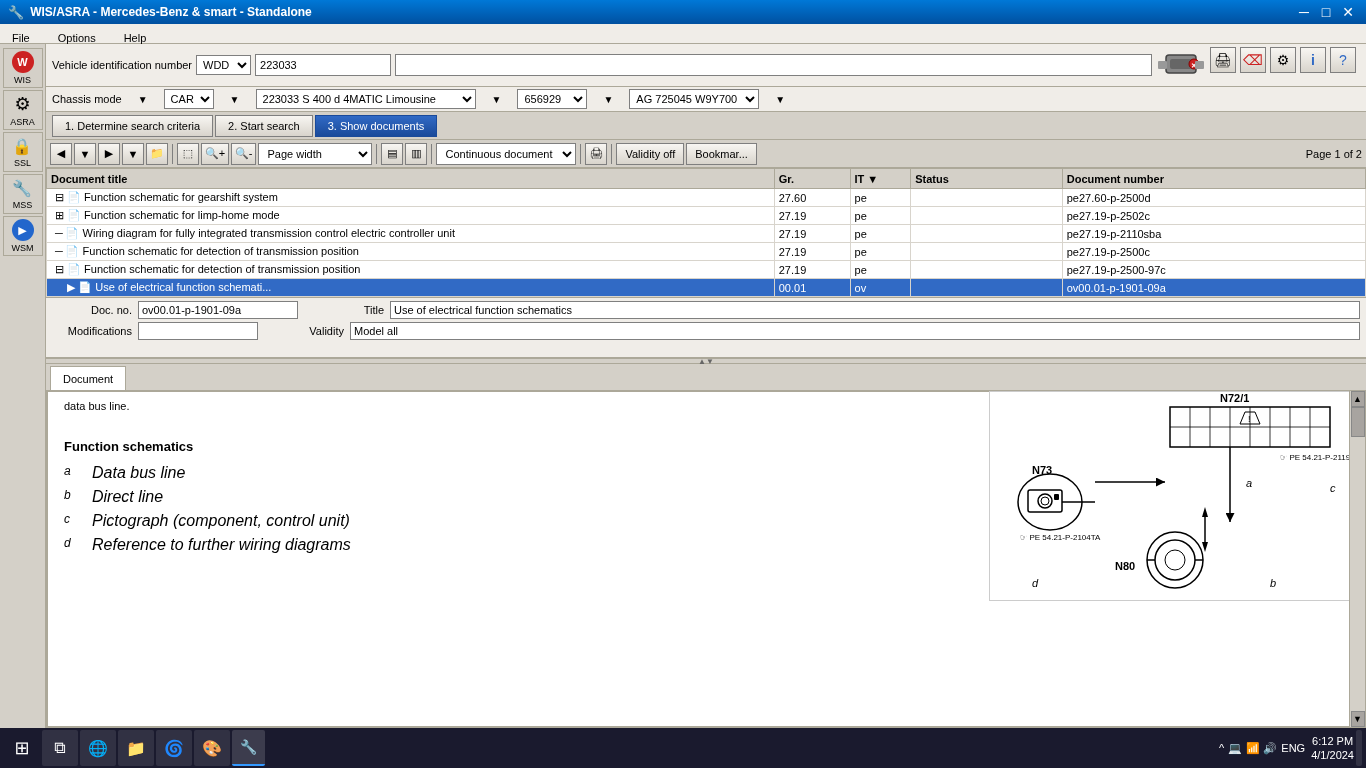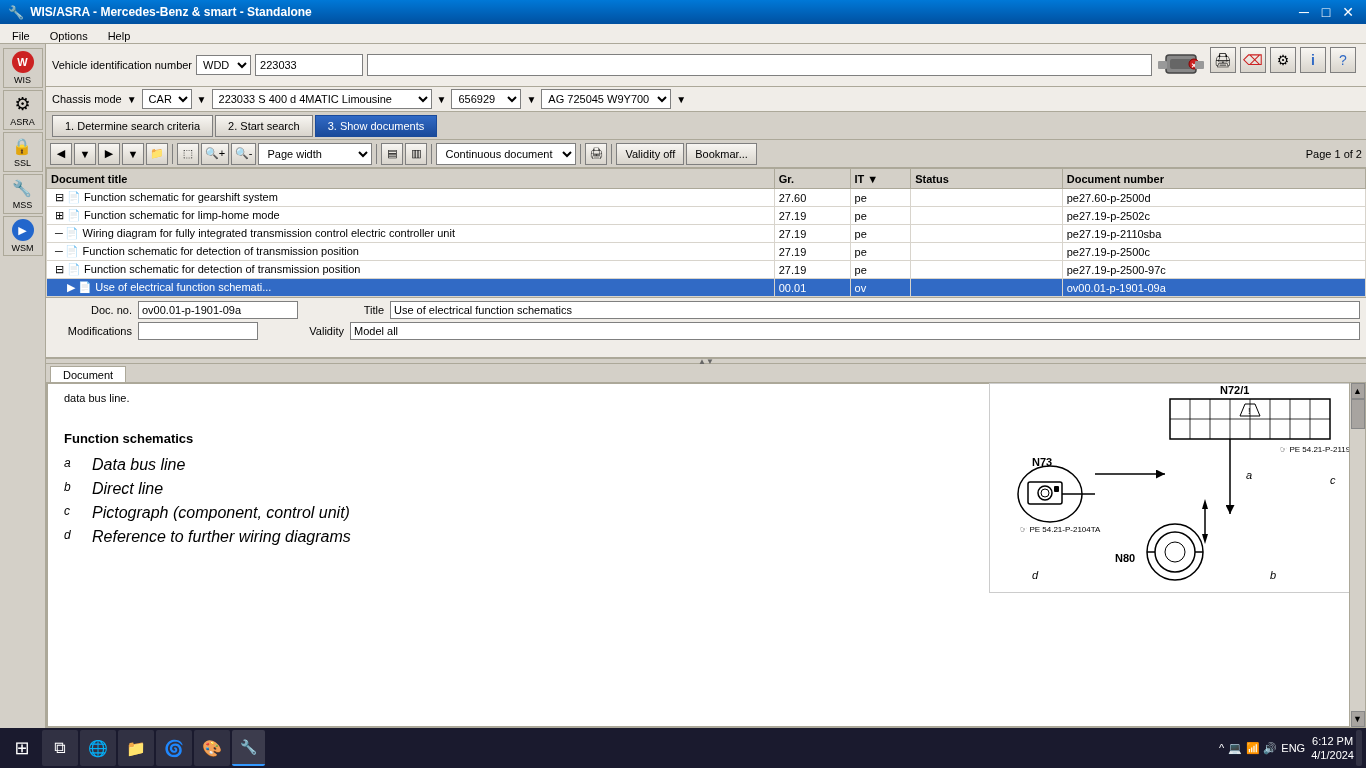--- a/index.html
+++ b/index.html
@@ -21,24 +21,24 @@
     #titlebar .win-btn {
       width: 20px; height: 18px; background: transparent; border: none; color: white;
       cursor: pointer; font-size: 14px; display: flex; align-items: center; justify-content: center;
     }
 
     
     #menubar {
       background: #f0ede8;
       height: 20px;
       display: flex;
-      align-items: flex-end;
-      padding: 0 4px;
+      align-items: flex-start;
+      padding: 7px 4px;
       border-bottom: 1px solid #aca899;
-      gap: 4px;
+      gap: 12px;
     }
     #menubar span {
       padding: 1px 8px;
       cursor: pointer;
       font-size: 11px;
     }
 
     
     #main-container { display: flex; height: calc(768px - 24px - 20px - 40px); }
 
@@ -108,29 +108,29 @@
     }
     #vin-row label { font-size: 11px; white-space: nowrap; }
     .vin-select, .vin-input {
       height: 22px;
       border: 1px solid #7f7f7f;
       background: white;
       font-size: 11px;
       padding: 0 4px;
     }
     .vin-select { width: 55px; }
-    .vin-input-main { width: 108px; }
+    .vin-input-main { width: 136px; }
     .vin-input-extra { flex: 1; }
 
     
     #chassis-row {
       display: flex;
       align-items: center;
       padding: 2px 6px;
-      gap: 5px;
+      gap: 16px;
       border-bottom: 1px solid #aca899;
       background: #f0ede8;
     }
     .chassis-label { font-size: 11px; }
     .chassis-select {
       height: 20px;
       border: 1px solid #7f7f7f;
       background: white;
       font-size: 11px;
       padding: 0 2px;
@@ -262,21 +262,21 @@
       padding: 0 3px;
     }
     .detail-input-small { width: 160px; }
     .detail-input-large { flex: 1; }
     .detail-input-mod { width: 120px; }
 
     
     #doc-tab-area { display: flex; flex-direction: column; flex: 1; overflow: hidden; }
     #doc-tabs { display: flex; padding: 2px 4px 0; background: #d4d0c8; gap: 2px; }
     .doc-tab {
-      height: 16px;
+      height: 24px;
       padding: 0 12px;
       border: 1px solid #aca899;
       border-bottom: none;
       background: #c8c4bc;
       font-size: 11px;
       cursor: pointer;
       display: flex; align-items: center;
     }
     .doc-tab.active { background: white; }
 

